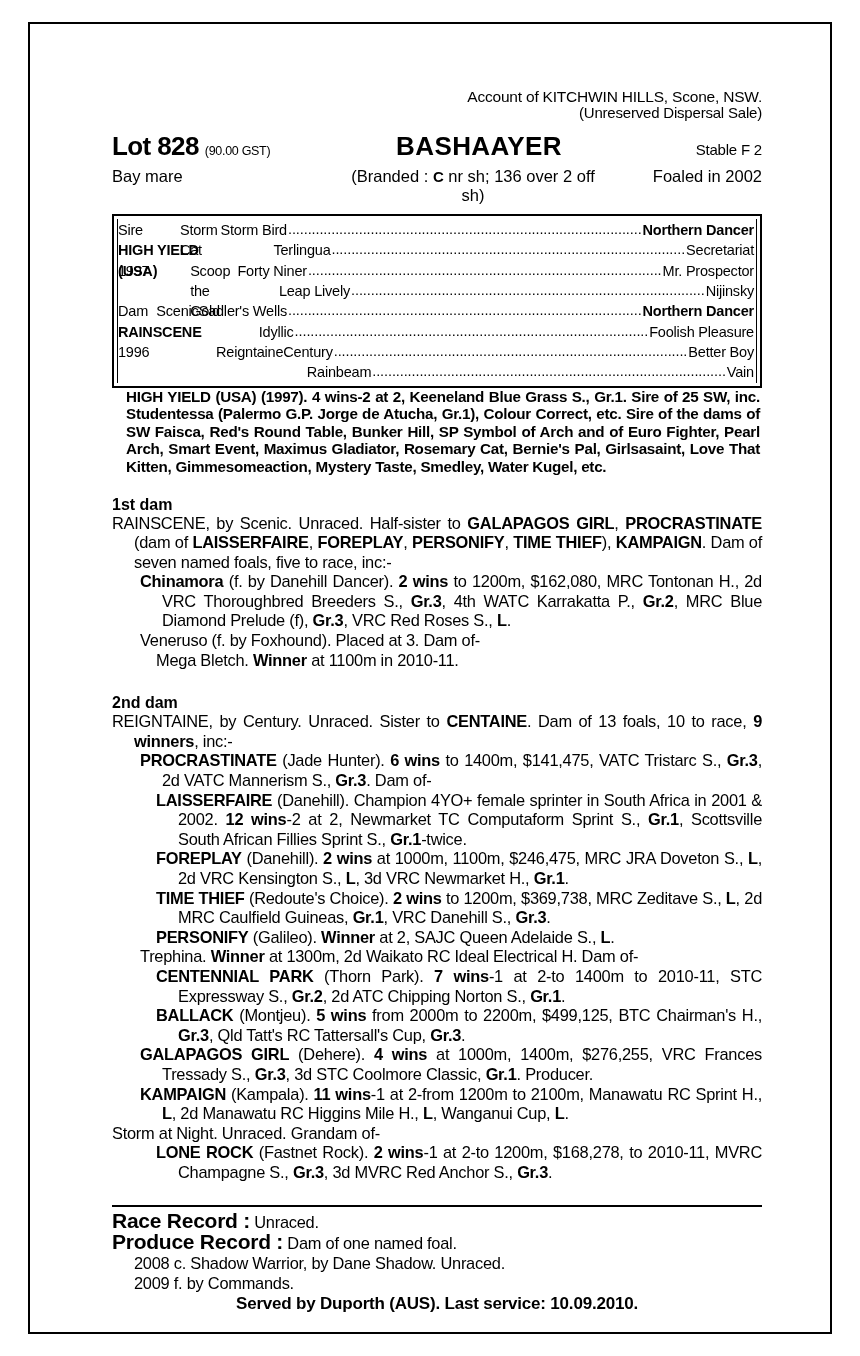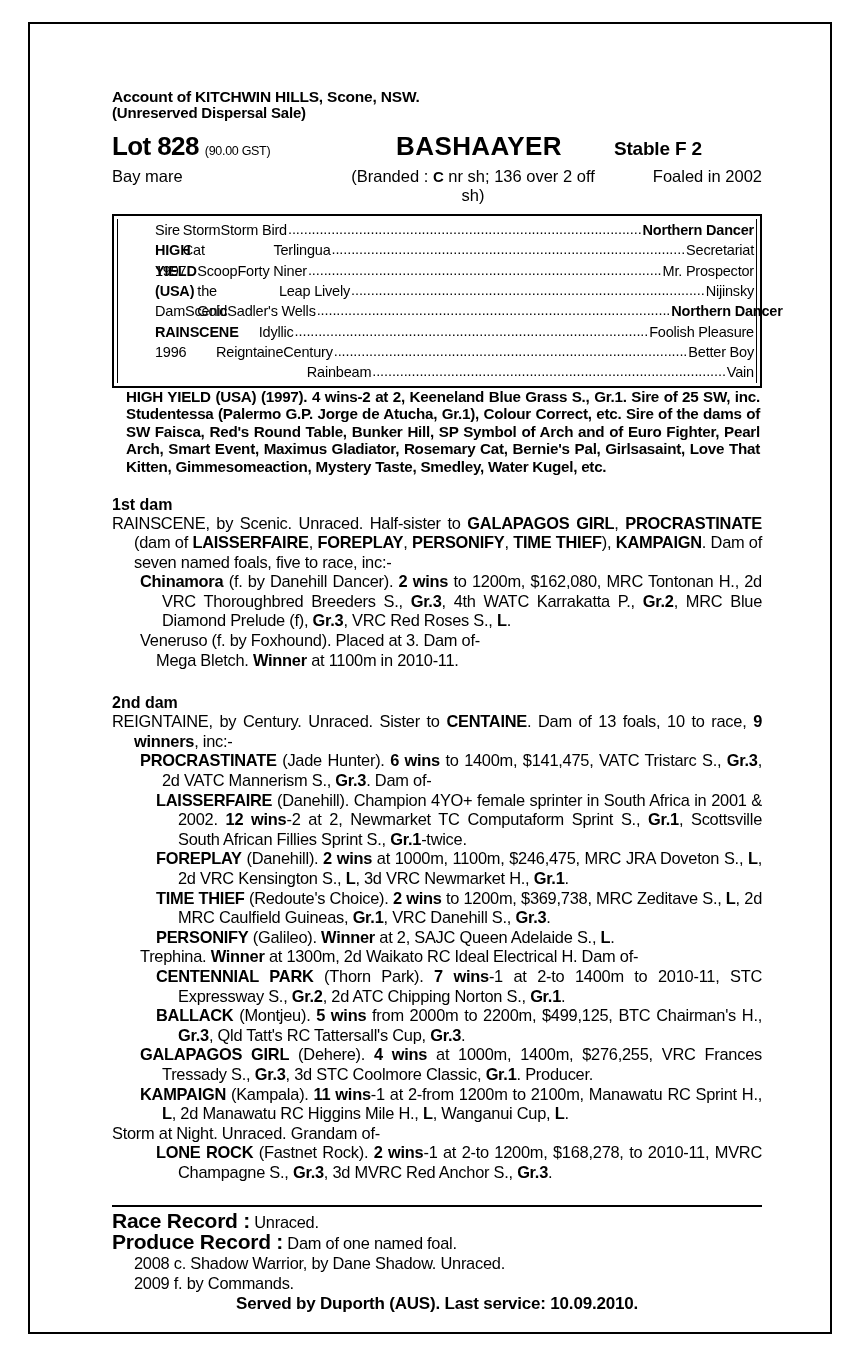--- a/index.html
+++ b/index.html
@@ -33,22 +33,22 @@
   }
   .content {
     position: absolute;
     left: 112px;
     top: 88px;
     width: 650px;
   }
 
   
   .acct {
-    text-align: left;
-    font-weight: bold;
+    text-align: right;
+    font-weight: normal;
     font-size: 15.5px;
     line-height: 1.12;
     letter-spacing: -0.2px;
   }
   .acct .l2 { font-size: 15px; }
 
   .lotrow {
     display: flex;
     align-items: baseline;
     margin-top: 9px;
@@ -70,23 +70,23 @@
   }
   .lot-name {
     flex: 1;
     text-align: center;
     font-size: 26px;
     font-weight: bold;
     letter-spacing: 0.4px;
   }
   .lot-stable {
     width: 148px;
-    text-align: left;
-    font-size: 19px;
-    font-weight: bold;
+    text-align: right;
+    font-size: 15px;
+    font-weight: normal;
     letter-spacing: -0.2px;
   }
 
   .descrow {
     display: flex;
     align-items: baseline;
     margin-top: 5px;
     font-size: 16.5px;
   }
   .desc-left { width: 232px; }
@@ -115,21 +115,21 @@
     right: 3px; top: 3px; bottom: 3px;
     border-right: 1px solid #000;
   }
   .ped-row {
     display: flex;
     font-size: 14.5px;
     line-height: 20.3px;
     height: 20.3px;
     letter-spacing: -0.2px;
   }
-  .ped-c1 { width: 210px; padding-left: 14px; box-sizing: border-box; margin-left: 27px; }
+  .ped-c1 { width: 210px; padding-left: 4px; box-sizing: border-box; }
   .ped-c2 { width: 135px; }
   .ped-c3 { flex: 1; padding-right: 6px; display: flex; align-items: baseline; }
   .ped-c1.bold, .ped-c3 .b { font-weight: bold; }
   .g3-left { white-space: nowrap; }
   .g3-dots {
     flex: 1;
     overflow: hidden;
     white-space: nowrap;
     margin: 0 1px;
     position: relative;

